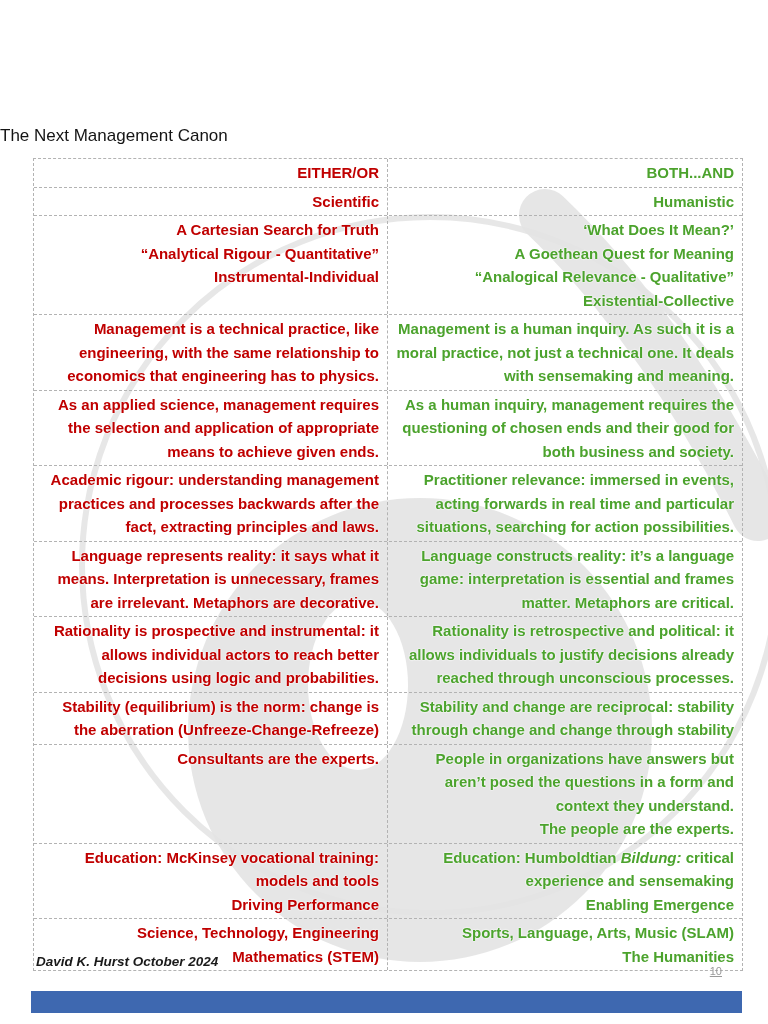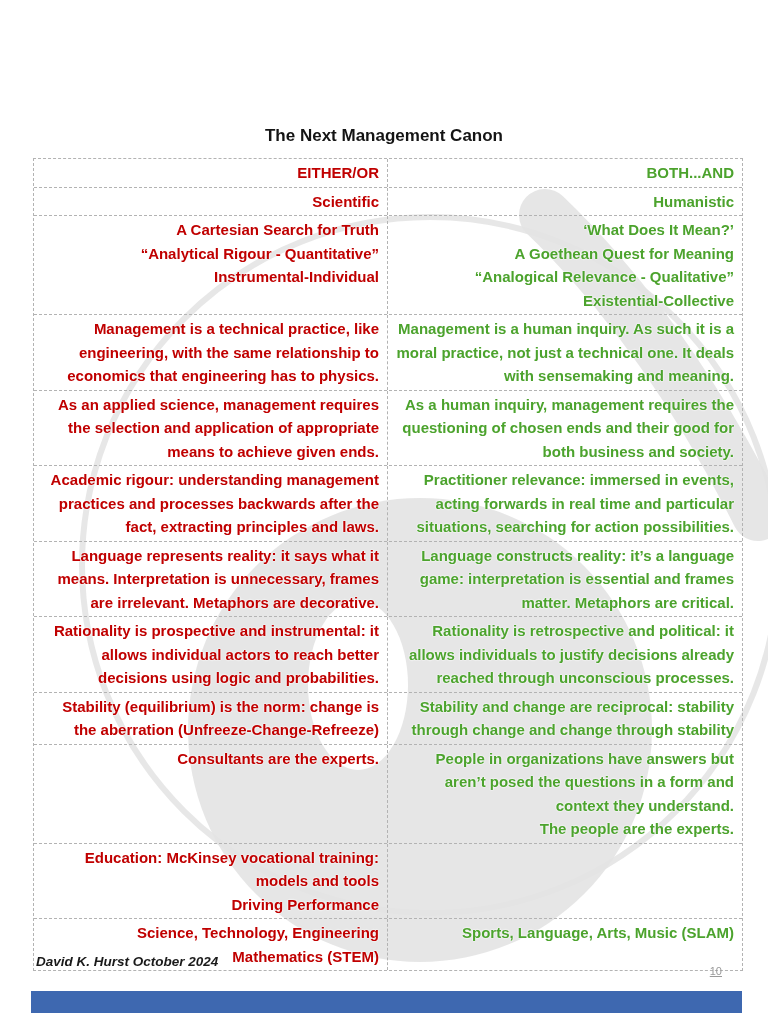--- a/index.html
+++ b/index.html
@@ -7,21 +7,21 @@
     position:relative; width:768px; height:1024px; background:#ffffff;
     font-family:"Liberation Sans", sans-serif; overflow:hidden;
   }
   .watermark { position:absolute; left:0; top:0; z-index:0; }
   .wm-ring  { fill:none; stroke:var(--watermark); stroke-width:6; opacity:.85; }
   .wm-band  { fill:none; stroke:var(--watermark); stroke-width:52; opacity:.9; stroke-linecap:round; }
   .wm-disc  { fill:var(--watermark); opacity:.9; }
   .wm-hole  { fill:#ffffff; }
   .title {
     position:absolute; top:126px; left:0; width:100%; z-index:2;
-    text-align:center; font-size:17px; font-weight:bold; color:var(--title_text);
+    font-size:17px; font-weight:normal; color:var(--title_text);
   }
   .canon-table {
     position:absolute; left:33px; top:158px; width:710px; z-index:2;
     border:1px dashed var(--border); box-sizing:border-box;
   }
   .trow { display:flex; }
   .trow + .trow { border-top:1px dashed var(--border); }
   .cell {
     width:50%; box-sizing:border-box; padding:2px 8px;
     text-align:right; font-weight:bold; font-size:15px; line-height:23.5px;
@@ -142,27 +142,32 @@
         <div class="cell right">
           <div>People in organizations have answers but aren’t posed the questions in a form and context they understand.</div>
           <div>The people are the experts.</div>
         </div>
       </div>
       <div class="trow">
         <div class="cell left">
           <div>Education: McKinsey vocational training: models and tools</div>
           <div>Driving Performance</div>
         </div>
+        <div class="cell right">
+          <div><span>Education: Humboldtian </span><span class="ital">Bildung:</span><span> critical experience and sensemaking</span></div>
+          <div>Enabling Emergence</div>
+        </div>
       </div>
       <div class="trow">
         <div class="cell left">
           <div>Science, Technology, Engineering Mathematics (STEM)</div>
         </div>
         <div class="cell right">
           <div>Sports, Language, Arts, Music (SLAM)</div>
+          <div>The Humanities</div>
         </div>
       </div>
     </div>
 
   <div class="footer">David K. Hurst October 2024</div>
 
   <div class="page-number">10</div>
 
   <div class="bottom-bar"></div>
 

